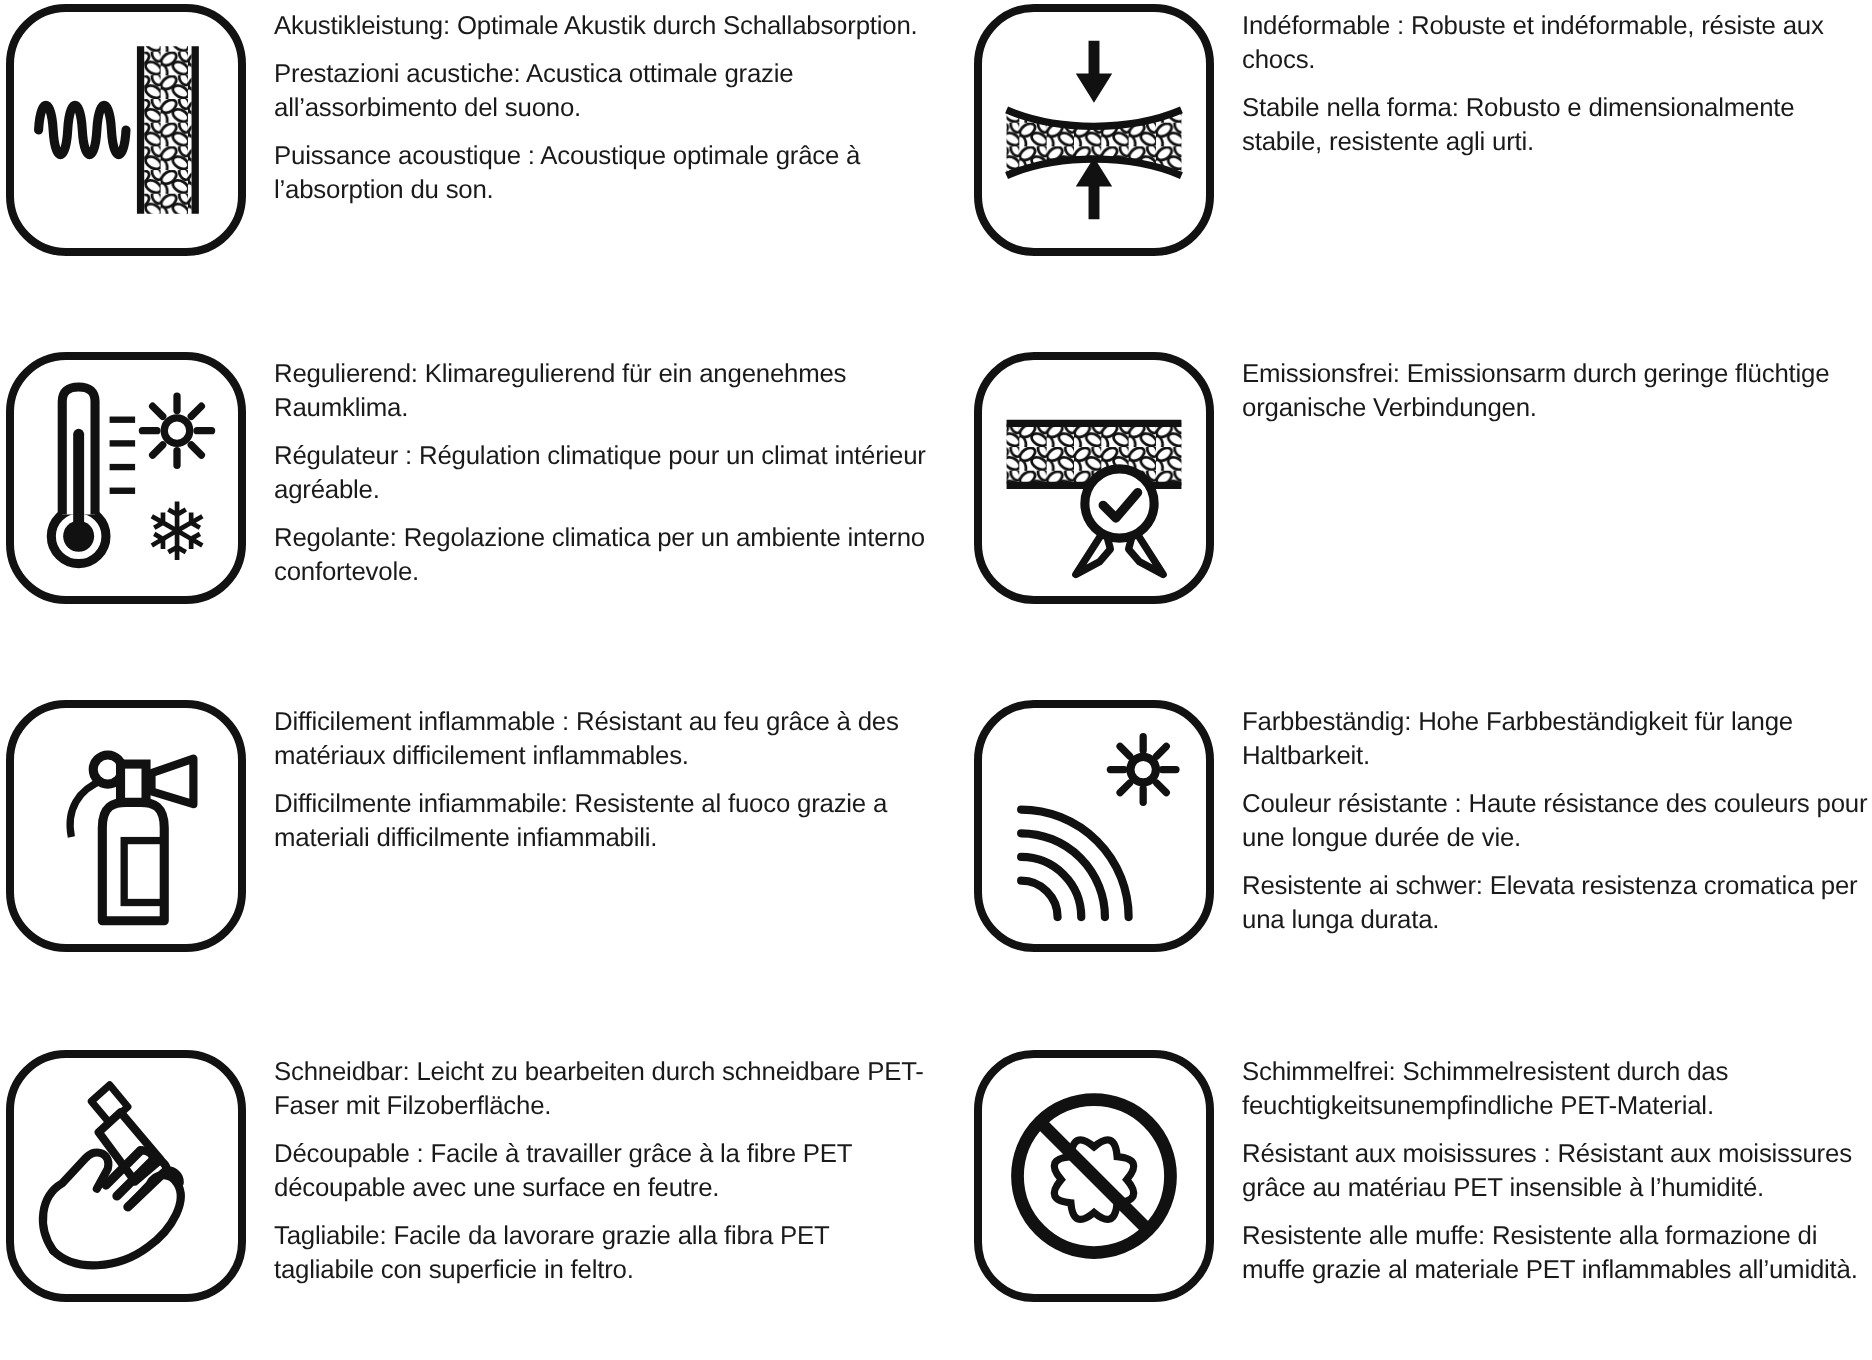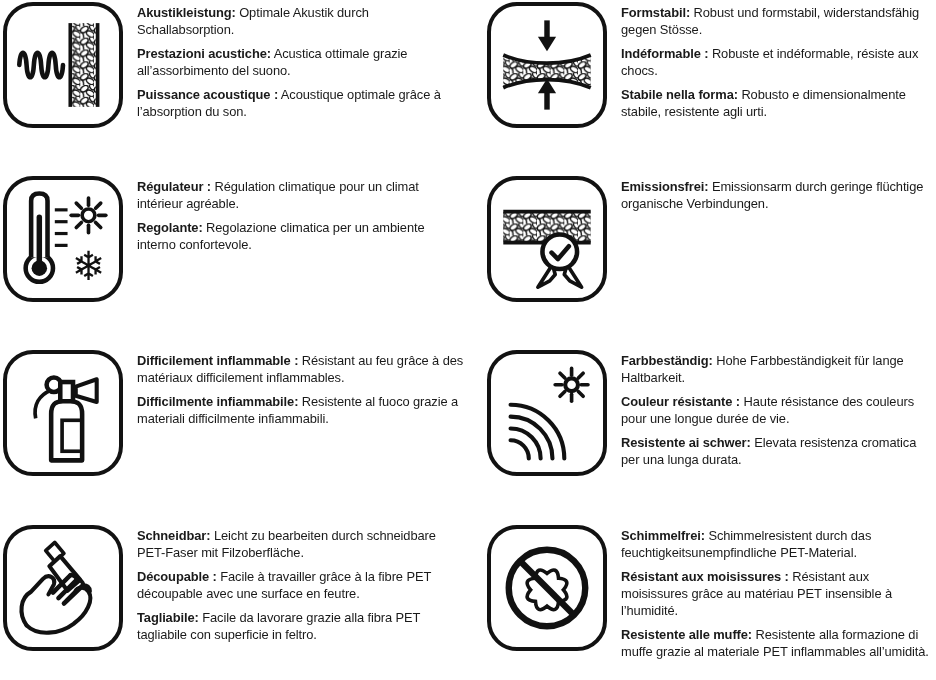--- a/index.html
+++ b/index.html
@@ -20,21 +20,21 @@
     flex:none;box-sizing:border-box;
     width:120px;height:126px;
     border:4px solid #121212;border-radius:30px;
     display:flex;align-items:center;justify-content:center;
     background:#fff;
   }
   .icon-frame svg{width:102px;height:106px;display:block;}
   .texts{margin-left:14px;flex:1;max-width:328px;padding-top:2px;}
   .tile:nth-child(even) .texts{max-width:314px;}
   p.entry{margin:0 0 7px 0;font-size:12.9px;line-height:17px;letter-spacing:-0.1px;}
-  p.entry strong{font-weight:700;}
+  p.entry strong{font-weight:400;}
   .svgdefs{position:absolute;width:0;height:0;}
 </style>
 </head>
 <body>
 
 <svg class="svgdefs" aria-hidden="true">
   <defs>
     <pattern id="scribble" width="15" height="13" patternUnits="userSpaceOnUse">
       <g fill="none" stroke="#111" stroke-width="1.5">
         <ellipse cx="4.5" cy="4" rx="4.6" ry="2.9" transform="rotate(-35 4.5 4)"></ellipse>
@@ -69,21 +69,20 @@
     <path d="M8,45 C36,57 76,57 104,45 L104,81 C76,69 36,69 8,81 Z" fill="url(#scribble)"></path>
     <path d="M8,45 C36,57 76,57 104,45" stroke="#111" stroke-width="4"></path>
     <path d="M8,81 C36,69 76,69 104,81" stroke="#111" stroke-width="4"></path>
     <line x1="56" y1="7" x2="56" y2="27" stroke="#111" stroke-width="6"></line>
     <polygon points="46,25 66,25 56,41" fill="#111"></polygon>
     <line x1="56" y1="105" x2="56" y2="85" stroke="#111" stroke-width="6"></line>
     <polygon points="46,87 66,87 56,71" fill="#111"></polygon>
   </svg>
       </div>
     <div class="texts">
-        <p class="entry"><strong>Formstabil:</strong> <span>Robust und formstabil, widerstandsfähig gegen Stösse.</span></p>
         <p class="entry"><strong>Indéformable :</strong> <span>Robuste et indéformable, résiste aux chocs.</span></p>
         <p class="entry"><strong>Stabile nella forma:</strong> <span>Robusto e dimensionalmente stabile, resistente agli urti.</span></p>
       </div>
   </section>
 
   <section class="tile">
     <div class="icon-frame">
         <svg viewBox="0 0 112 112" fill="none">
     <circle cx="30" cy="88" r="15" stroke="#111" stroke-width="5" fill="#fff"></circle>
     <path d="M21,76 L21,14 Q21,6 30,6 Q39,6 39,14 L39,76" stroke="#111" stroke-width="5" fill="#fff"></path>
@@ -103,20 +102,21 @@
             <line x1="95" y1="30" x2="103" y2="30"></line>
       <line x1="70.6" y1="16.6" x2="76.2" y2="22.2"></line>
             <line x1="91.8" y1="37.8" x2="97.4" y2="43.4"></line>
       <line x1="97.4" y1="16.6" x2="91.8" y2="22.2"></line>
             <line x1="76.2" y1="37.8" x2="70.6" y2="43.4"></line>
     </g>
     <text x="84" y="101" text-anchor="middle" font-family="DejaVu Sans" font-size="44" fill="#111">❄</text>
   </svg>
       </div>
     <div class="texts">
+        <p class="entry"><strong>Regulierend:</strong> <span>Klimaregulierend für ein angenehmes Raumklima.</span></p>
         <p class="entry"><strong>Régulateur :</strong> <span>Régulation climatique pour un climat intérieur agréable.</span></p>
         <p class="entry"><strong>Regolante:</strong> <span>Regolazione climatica per un ambiente interno confortevole.</span></p>
       </div>
   </section>
 
   <section class="tile">
     <div class="icon-frame">
         <svg viewBox="0 0 112 112" fill="none">
     <rect x="8" y="26" width="96" height="34" fill="url(#scribble)"></rect>
     <line x1="8" y1="26" x2="104" y2="26" stroke="#111" stroke-width="4"></line>

